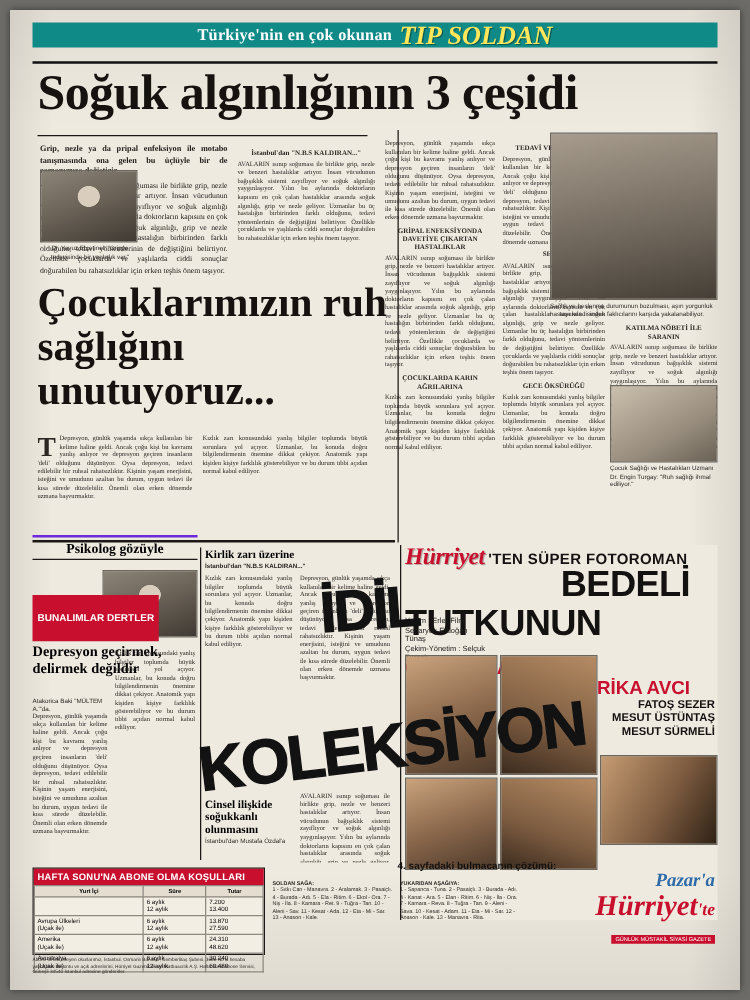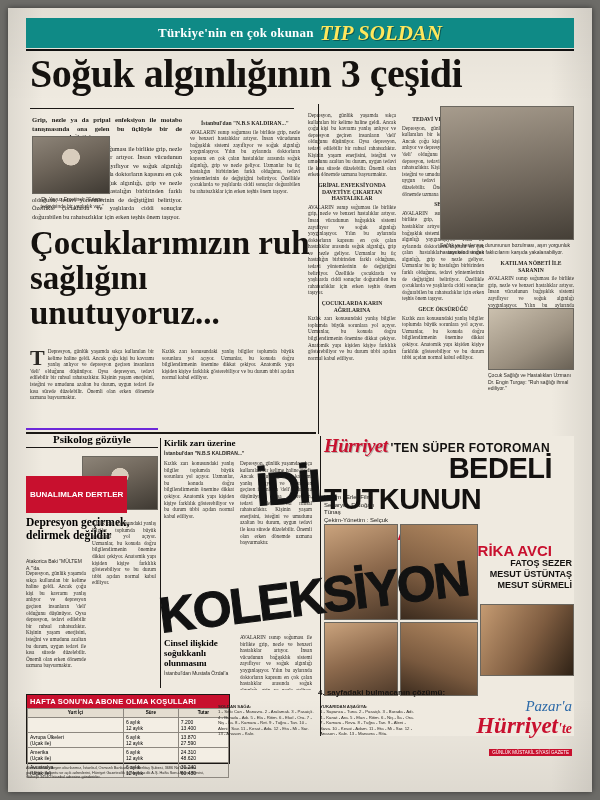--- a/index.html
+++ b/index.html
@@ -19,21 +19,21 @@
   .paper-grain {
     position:absolute; inset:0;
     background:
       linear-gradient(180deg, rgba(0,0,0,.05), rgba(0,0,0,0) 12%, rgba(0,0,0,0) 88%, rgba(0,0,0,.07)),
       linear-gradient(90deg, rgba(0,0,0,.07), rgba(0,0,0,0) 6%, rgba(0,0,0,0) 93%, rgba(0,0,0,.08));
     pointer-events:none;
   }
 
   
   .banner {
-    position:absolute; left:18px; top:10px; width:548px; height:30px;
+    position:absolute; left:18px; top:10px; width:548px; height:20px;
     background:#0f8a86;
     display:flex; align-items:center; justify-content:center;
     overflow:hidden;
   }
   .banner .b-left {
     color:#fff; font-size:13px; font-weight:bold; letter-spacing:.2px;
     font-family:"Liberation Serif", serif;
     padding-right:6px; white-space:nowrap;
   }
   .banner .b-right {
@@ -129,21 +129,21 @@
   }
   .fr-stars {
     font-family:"Liberation Sans", sans-serif; font-weight:bold;
     color:#c8102e; font-size:15px; line-height:16px;
   }
   .fr-credits { font-size:6px; line-height:7.5px; font-family:"Liberation Sans", sans-serif; color:#1d1b18; }
   .fr-cast { font-family:"Liberation Sans", sans-serif; font-weight:bold; color:#141210; font-size:9px; line-height:11px; text-align:right;}
 
   
   .sub-table {
-    position:absolute; left:18px; top:686px; width:204px; height:70px;
+    position:absolute; left:18px; top:686px; width:186px; height:70px;
     border:1px solid #1b1815; background:#f3eee4;
   }
   .sub-table .st-head {
     background:#c8102e; color:#fff; font-size:7.5px; font-weight:bold;
     font-family:"Liberation Sans", sans-serif; padding:2px 3px; letter-spacing:.2px;
   }
   .sub-table table { width:100%; border-collapse:collapse; font-size:5px; font-family:"Liberation Sans", sans-serif; }
   .sub-table td, .sub-table th { border:1px solid #8d8880; padding:1px 2px; line-height:6px; }
   .sub-table th { background:#e4ddd0; font-size:4.6px; }
   .sub-note { position:absolute; left:18px; top:758px; width:186px; font-size:3.8px; line-height:4.6px; color:#2b2824; font-family:"Liberation Sans", sans-serif; }
@@ -152,21 +152,21 @@
     font-family:"Liberation Sans", sans-serif;
   }
   .page-ref {
     position:absolute; left:310px; top:680px; font-size:8px; font-weight:bold;
     font-family:"Liberation Sans", sans-serif; color:#141210;
   }
 
   .pazar-logo {
     position:absolute; right:20px; bottom:34px; text-align:right;
   }
-  .pazar-logo .p1 { font-family:"Liberation Serif", serif; font-style:italic; font-size:15px; color:#2d6aa8; font-weight:normal;margin-top:40px;}
+  .pazar-logo .p1 { font-family:"Liberation Serif", serif; font-style:italic; font-size:15px; color:#2d6aa8; font-weight:bold;margin-top:40px;}
   .pazar-logo .p2 { font-family:"Liberation Serif", serif; font-style:italic; font-weight:bold; font-size:23px; color:#c8102e; line-height:22px;}
   .pazar-logo .p3 { font-family:"Liberation Sans", sans-serif; font-size:4.5px; color:#fff; background:#c8102e; padding:1px 3px; display:inline-block;}
 
   
   .graffiti {
     position:absolute; color:#121212; font-family:"Liberation Sans", sans-serif;
     font-weight:bold; pointer-events:none; white-space:nowrap;
     -webkit-text-stroke:1px #121212;
   }
   .g1 { left:248px; top:452px; font-size:46px; transform:rotate(-4deg); letter-spacing:-2px; }

